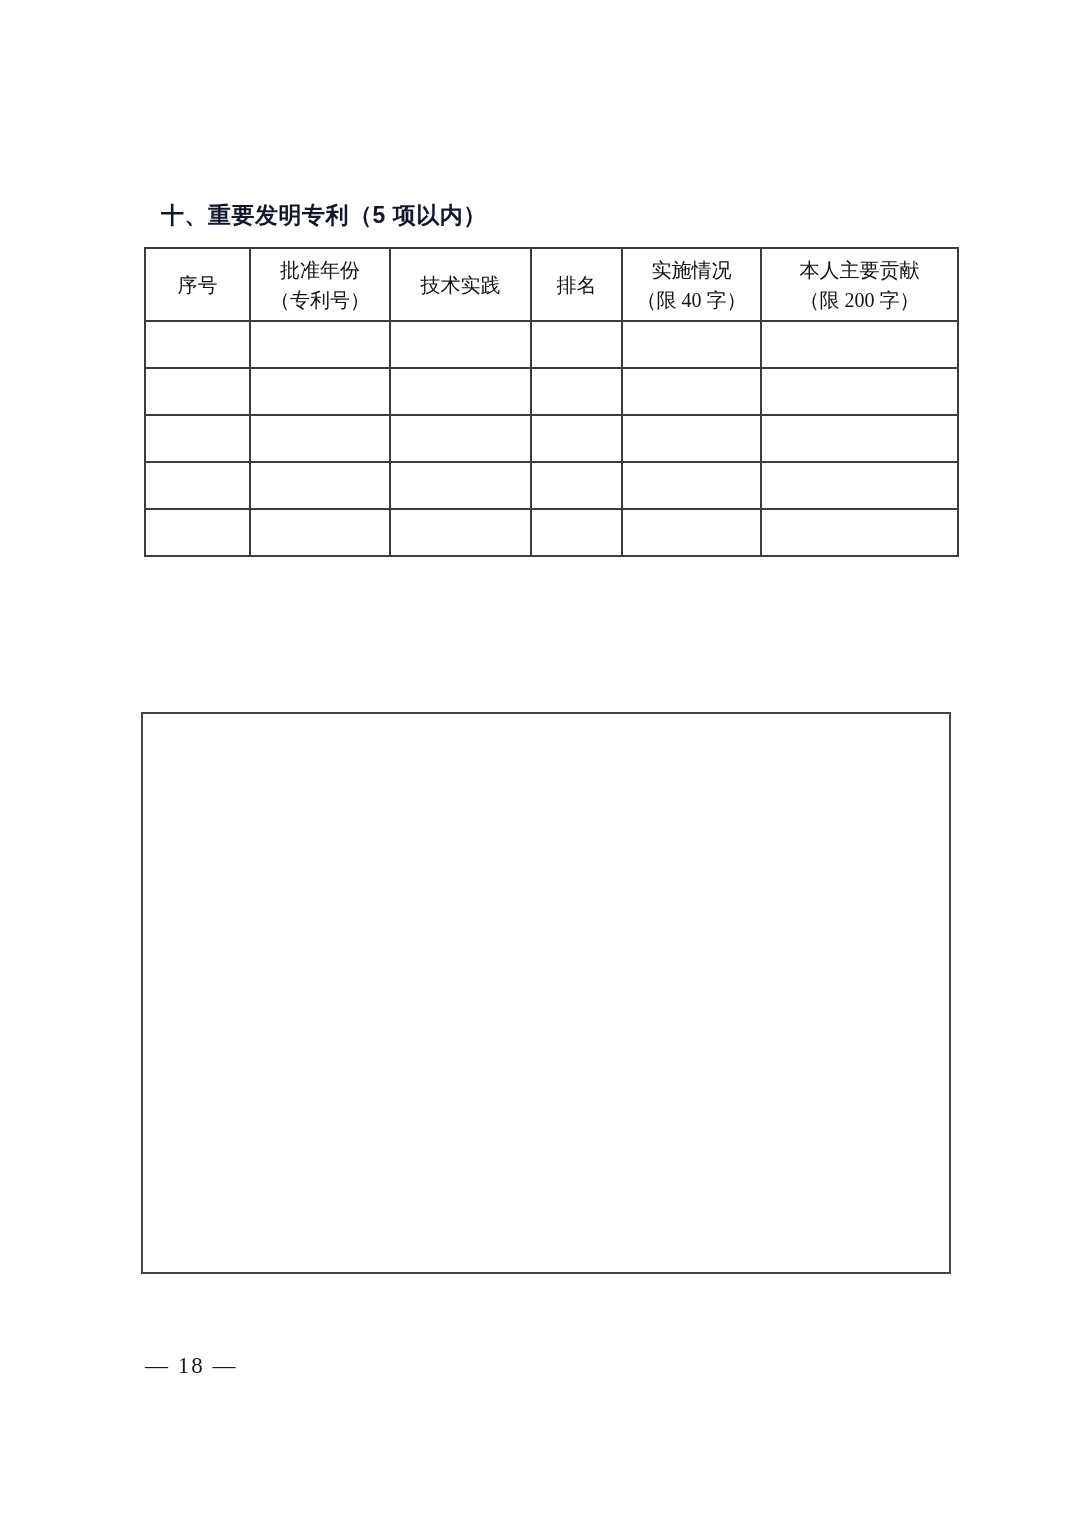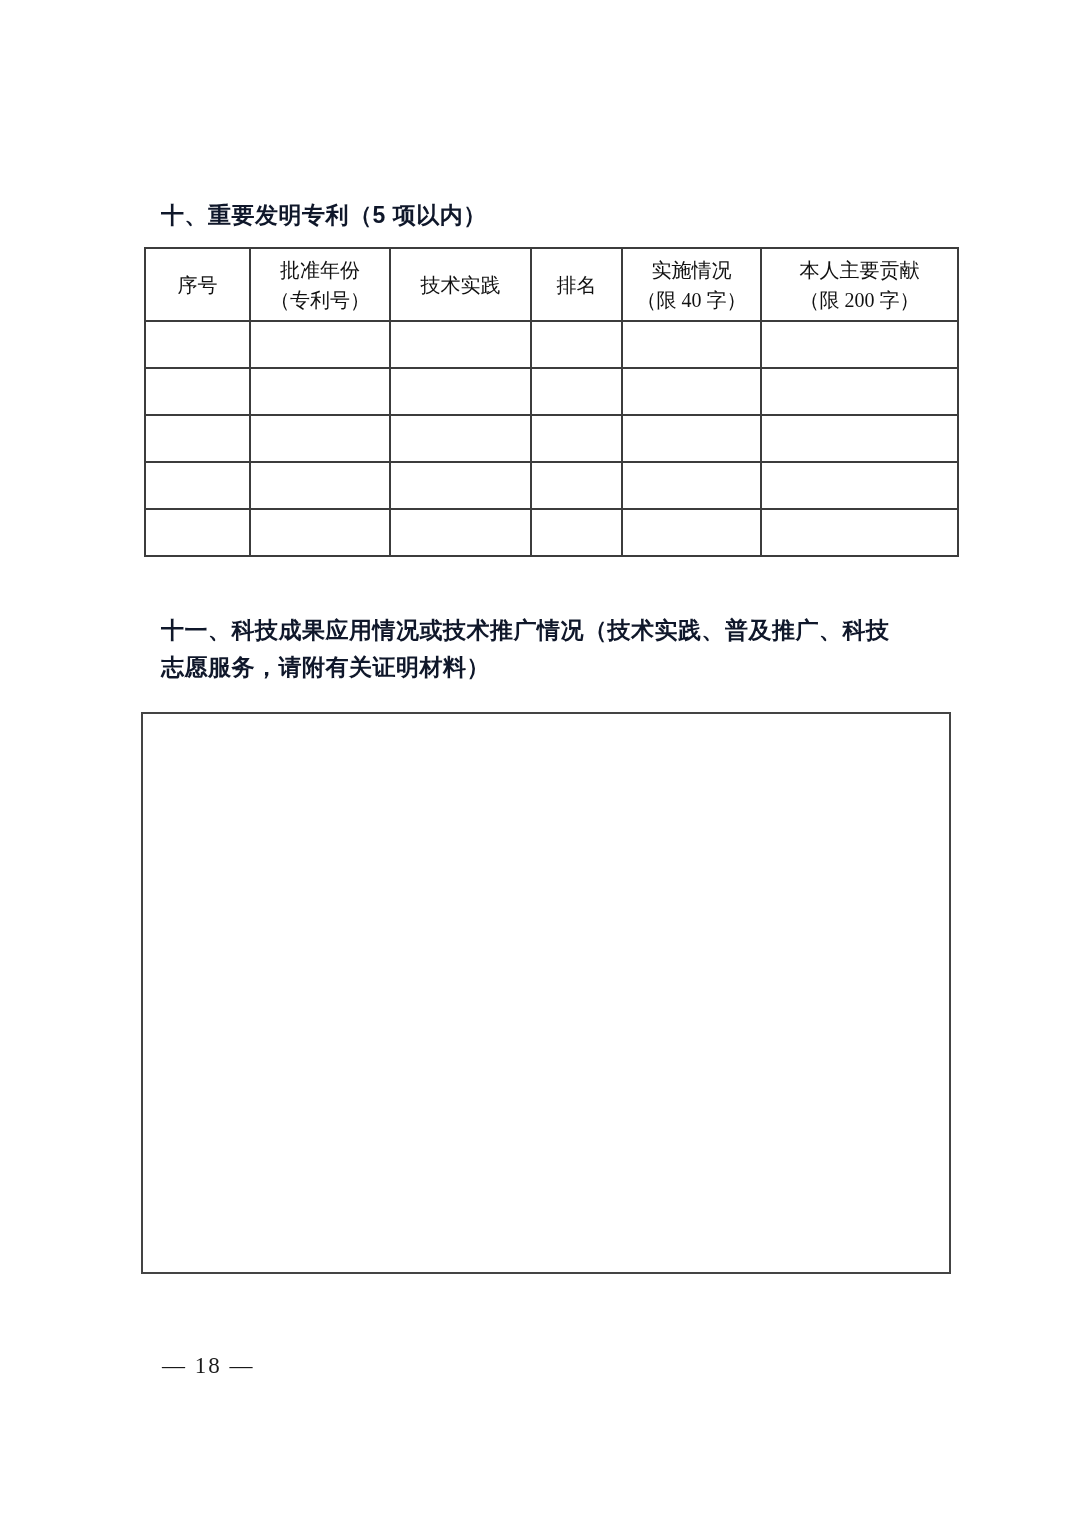--- a/index.html
+++ b/index.html
@@ -68,21 +68,21 @@
     border: 2px solid #444444;
     background: #ffffff;
     font-size: 20px;
     padding: 8px 10px;
     color: #111111;
   }
 
   
   .page-footer {
     position: absolute;
-    left: 162px;
+    left: 145px;
     top: 1353px;
     font-family: "Liberation Serif", "DejaVu Serif", serif;
     font-size: 23px;
     color: #1a1a1a;
     letter-spacing: 2px;
   }
 </style>
 </head>
 <body>
 
@@ -149,20 +149,18 @@
           <td></td>
           <td></td>
           <td></td>
           <td></td>
           <td></td>
           <td></td>
         </tr>
       </tbody>
   </table>
 
-  <div class="section-title title-application">十一、科技成果应用情况或技术推广情况（技术实践、普及推广、科技
-志愿服务，请附有关证明材料）</div>
 
   <div class="content-box"></div>
 
   <div class="page-footer">— 18 —</div>
 
 </div>
 
 </body></html>

